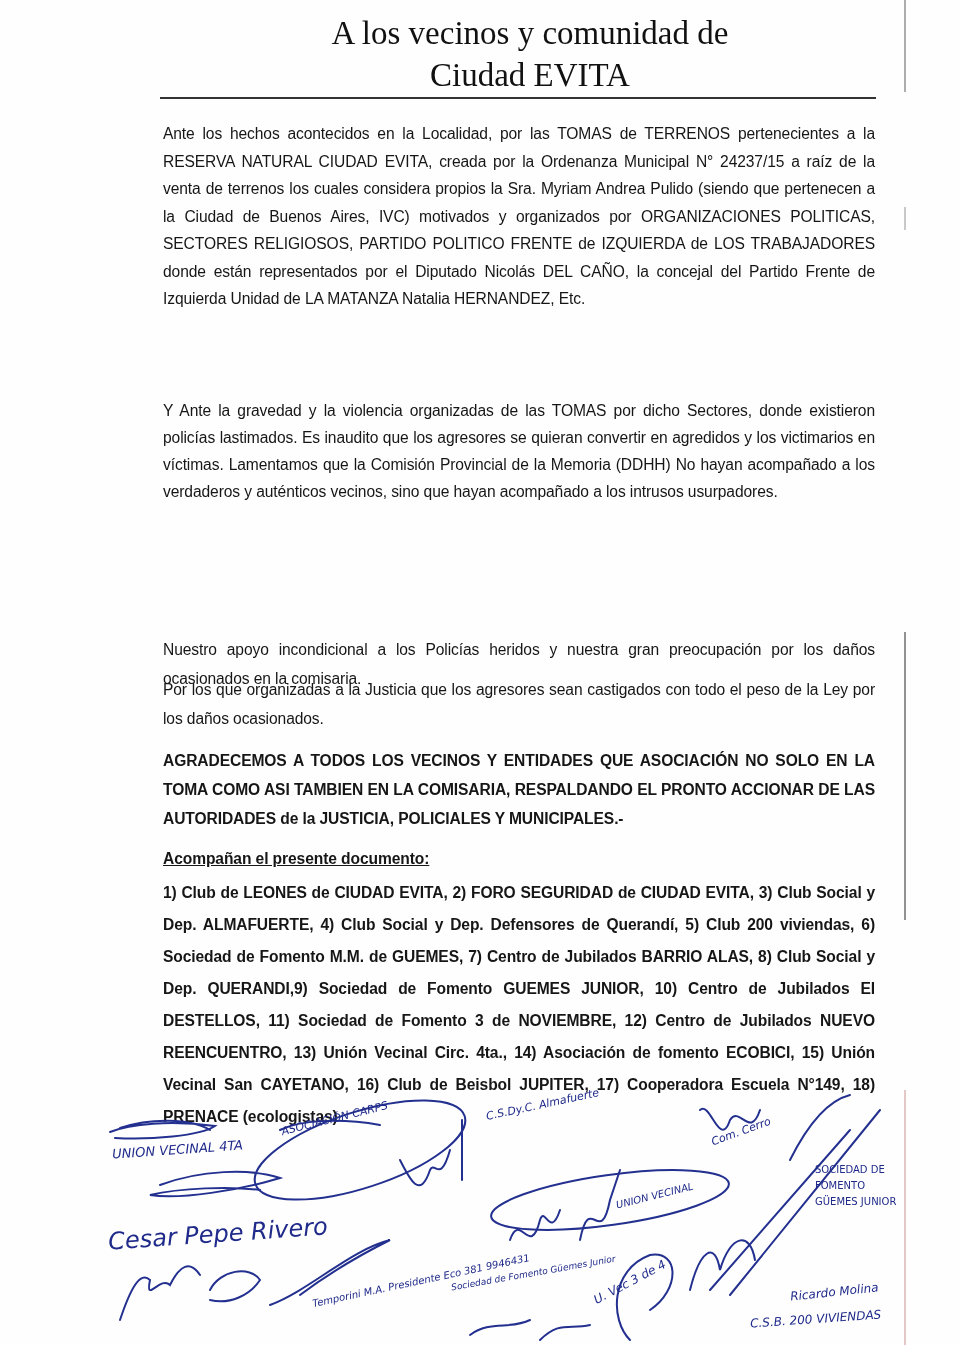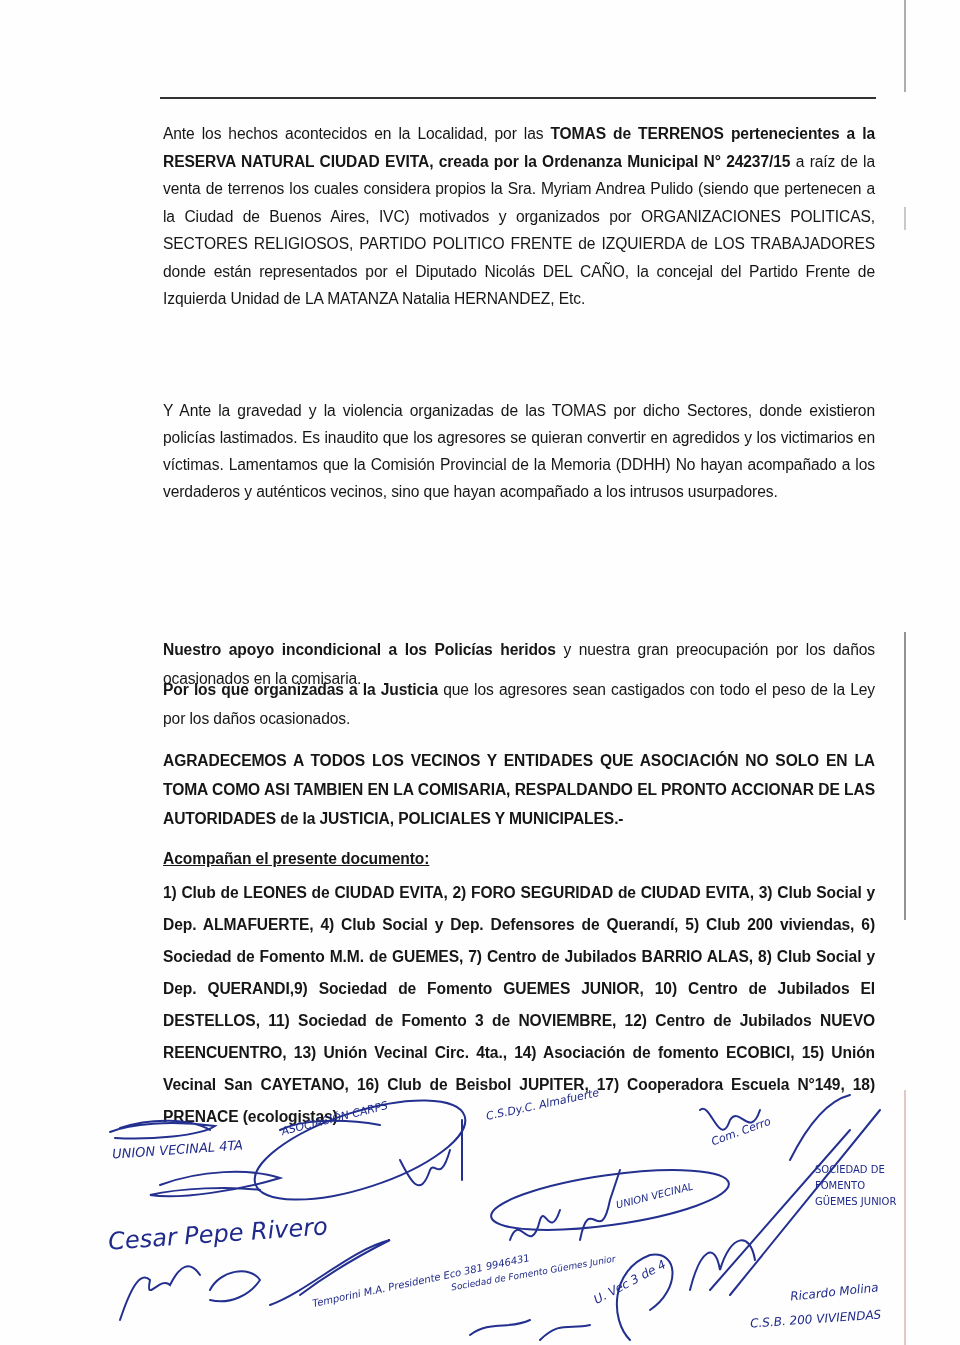--- a/index.html
+++ b/index.html
@@ -3,40 +3,44 @@
 <meta charset="utf-8">
 <style>
   html, body { margin: 0; padding: 0; background: #ffffff; }
   body { width: 960px; height: 1345px; position: relative; overflow: hidden; font-family: "Liberation Sans", sans-serif; color: #1a1a1a; }
   .page { position: absolute; left: 0; top: 0; width: 960px; height: 1345px; background: #fefefe; }
   .edge-line { position: absolute; left: 904px; top: 0; width: 2px; height: 1150px; background: linear-gradient(#999 0 8%, transparent 8% 18%, #bbb 18% 20%, transparent 20% 55%, #777 55% 80%, transparent 80% 100%); opacity: .8; }
   .edge-line-red { position: absolute; left: 904px; top: 1090px; width: 2px; height: 255px; background: #d9b0b0; opacity: .7; }
   .title { position: absolute; left: 150px; top: 12px; width: 760px; text-align: center; font-family: "Liberation Serif", serif; font-size: 33px; line-height: 42px; color: #111; }
   .rule { position: absolute; left: 160px; top: 97px; width: 716px; height: 2px; background: #333; }
   .body-text { position: absolute; left: 163px; width: 712px; font-family: "Liberation Sans", sans-serif; font-size: 15.6px; line-height: 27.5px; text-align: justify; color: #161616; letter-spacing: -0.1px; }
-  .body-text b { font-weight: bold; }
+  .body-text b { font-weight: normal; }
   #p1 { top: 120px; }
   #p2 { top: 360px; line-height: 27px; margin-top: 37px; }
   #p3 { top: 508px; line-height: 29px; }
   #p4 { top: 605px; line-height: 29px; margin-top: 30px; }
   #p5 { top: 675px; line-height: 29px; }
   #p6 { top: 746px; font-weight: bold; line-height: 29px; text-transform: none; }
   #p7 { top: 845px; font-weight: bold; text-decoration: underline; }
   #p8 { top: 877px; font-weight: bold; line-height: 32px; }
   .sig-area { position: absolute; left: 90px; top: 1090px; width: 830px; height: 255px; }
   .sig-text { position: absolute; font-family: "DejaVu Sans", sans-serif; color: #1f2a8a; font-style: italic; white-space: nowrap; }
   svg.sigs { position: absolute; left: 0; top: 0; }
 </style>
 </head>
 <body>
 
 <div class="page">
   <div class="edge-line"></div>
   <div class="edge-line-red"></div>
 
+  <div class="title">
+    <div>A los vecinos y  comunidad de</div>
+    <div>Ciudad EVITA</div>
+  </div>
   <div class="rule"></div>
 
   <div class="body-text" id="p1">
     <span>Ante los hechos acontecidos en  la  Localidad,  por  las  </span><b>TOMAS de TERRENOS pertenecientes a la RESERVA NATURAL CIUDAD EVITA, creada por la Ordenanza Municipal N° 24237/15</b><span>  a raíz de la venta de terrenos los cuales considera propios la Sra. Myriam Andrea Pulido (siendo que pertenecen a la Ciudad de Buenos Aires, IVC) motivados y organizados por  ORGANIZACIONES POLITICAS,  SECTORES RELIGIOSOS, PARTIDO  POLITICO FRENTE de IZQUIERDA de LOS TRABAJADORES donde están representados por el  Diputado Nicolás DEL CAÑO, la  concejal del  Partido Frente de Izquierda Unidad de LA MATANZA Natalia HERNANDEZ,  Etc.</span>
   </div>
 
   <div class="body-text" id="p2">
     <span>Y Ante  la  gravedad y la violencia organizadas de las TOMAS  por dicho Sectores,  donde existieron  policías lastimados.  Es inaudito que los agresores se  quieran  convertir  en agredidos y  los victimarios en víctimas.  Lamentamos que la Comisión Provincial de la Memoria  (DDHH) No hayan  acompañado a los  verdaderos  y auténticos vecinos, sino que hayan  acompañado a los intrusos  usurpadores.</span>
   </div>
 

